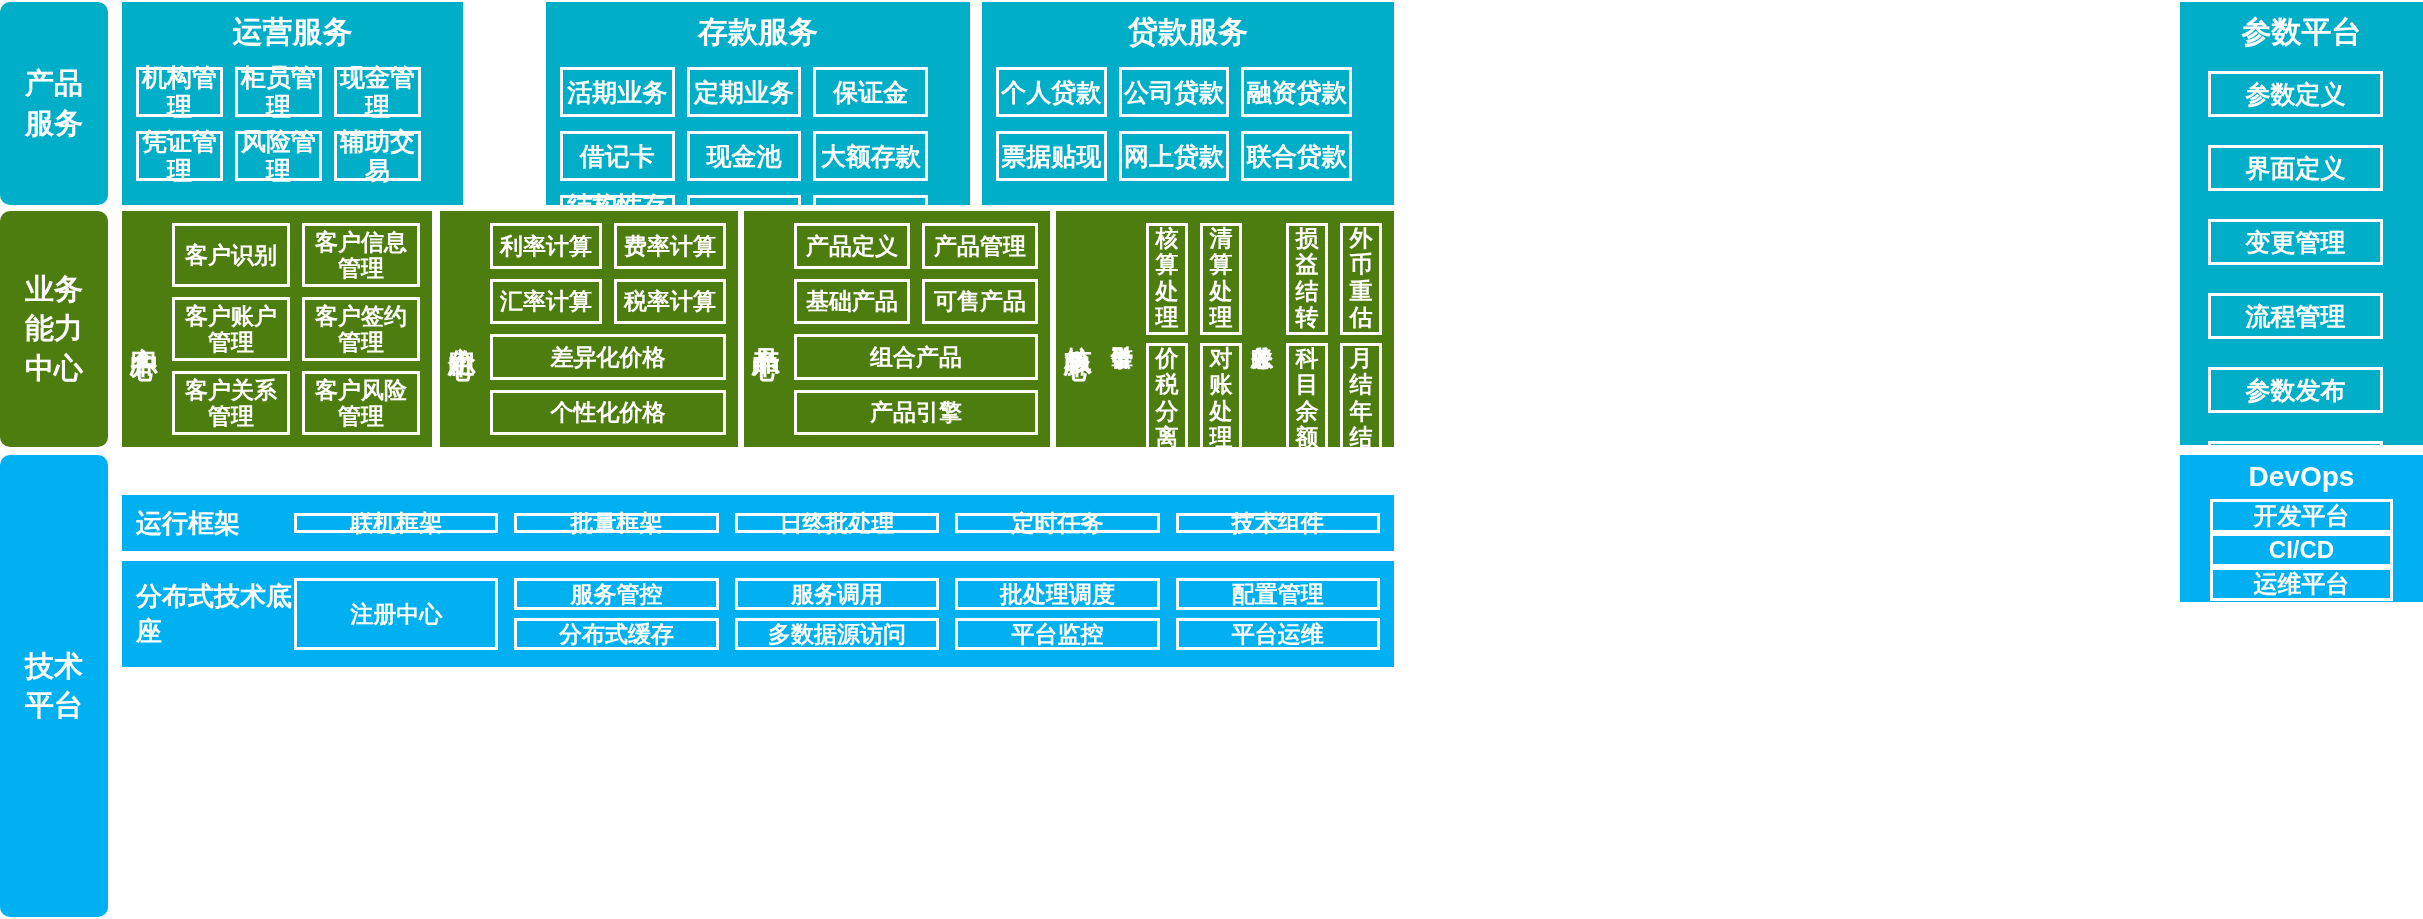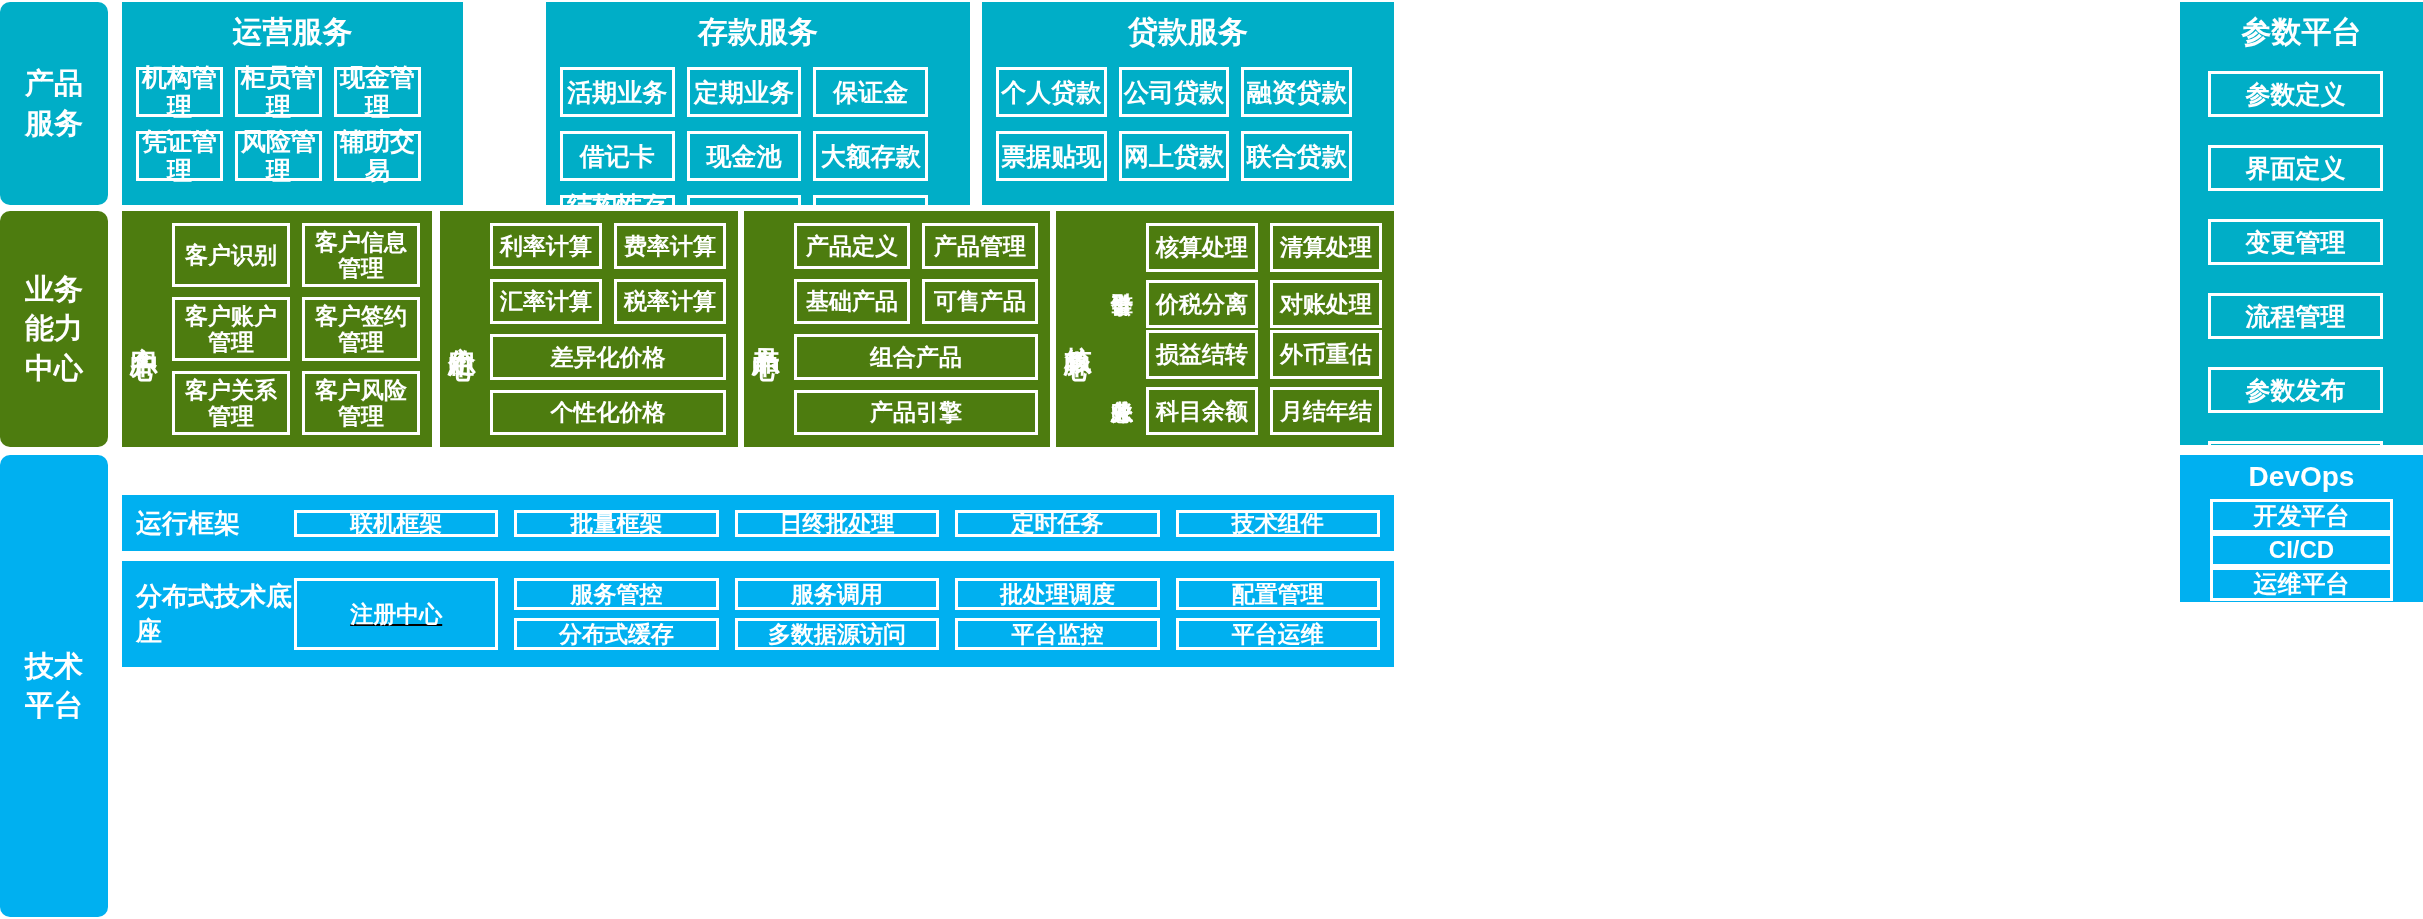--- a/index.html
+++ b/index.html
@@ -68,41 +68,41 @@
   #grp-pricing{left:440px;width:298px;}
   #grp-product{left:744px;width:306px;}
   #grp-acct{left:1056px;width:338px;}
 
   .r2-group .vlabel{width:44px;flex:0 0 44px;padding:8px 0;}
   .r2-body{flex:1;display:flex;flex-direction:column;gap:10px;padding:12px 12px 12px 6px;box-sizing:border-box;}
   .r2-line{display:flex;gap:12px;flex:1;}
   .r2-line .cell{flex:1;font-size:23px;}
 
   
-  #grp-acct .acct-wrap{flex:1;display:flex;flex-direction:column;gap:2px;padding:12px 12px 12px 4px;box-sizing:border-box;}
+  #grp-acct .acct-wrap{flex:1;display:flex;flex-direction:row;gap:2px;padding:12px 12px 12px 4px;box-sizing:border-box;font-family:Liberation Serif, serif;}
   .acct-sub{display:flex;gap:6px;flex:1;}
   .acct-sub .vlabel{width:36px;flex:0 0 36px;font-size:22px;letter-spacing:0;}
   .acct-cells{flex:1;display:flex;flex-direction:column;gap:8px;}
   .acct-row{display:flex;gap:12px;flex:1;}
   .acct-row .cell{flex:1;font-size:23px;}
 
   
   #row3{position:absolute;left:0;top:455px;height:462px;width:2423px;}
   #r3-label{position:absolute;left:0;top:0;width:108px;height:462px;
             flex-direction:column;font-size:29px;line-height:1.35;}
   .r3-strip{position:absolute;left:122px;width:1272px;display:flex;align-items:center;box-sizing:border-box;margin-top:40px;}
   #strip-run{top:0;height:56px;}
   #strip-base{top:66px;height:106px;}
   .strip-name{color:#fff;font-weight:bold;font-size:26px;width:172px;flex:0 0 172px;padding-left:14px;box-sizing:border-box;}
   .strip-cells{flex:1;display:flex;gap:16px;padding-right:14px;}
-  .strip-cells .cell{flex:1;height:27px;font-size:23px;}
+  .strip-cells .cell{flex:1;height:20px;font-size:23px;}
   #strip-base .strip-cells{align-items:stretch;}
   .base-col{flex:1;display:flex;flex-direction:column;gap:8px;}
   .base-col .cell{height:34px;}
-  .base-tall{flex:1;display:flex;text-decoration:underline;}
+  .base-tall{flex:1;display:flex;}
   .base-tall .cell{flex:1;height:auto;}
 
   #grp-devops{position:absolute;left:2180px;top:0;width:243px;height:147px;
               display:flex;flex-direction:column;padding:6px 0 10px 0;box-sizing:border-box;}
   .devops-list{display:flex;flex-direction:column;gap:0;padding:6px 30px 0 30px;box-sizing:border-box;}
   .devops-list .cell{height:34px;font-size:24px;}
   #devops-title{font-size:28px;height:34px;}
 </style>
 </head>
 <body>

